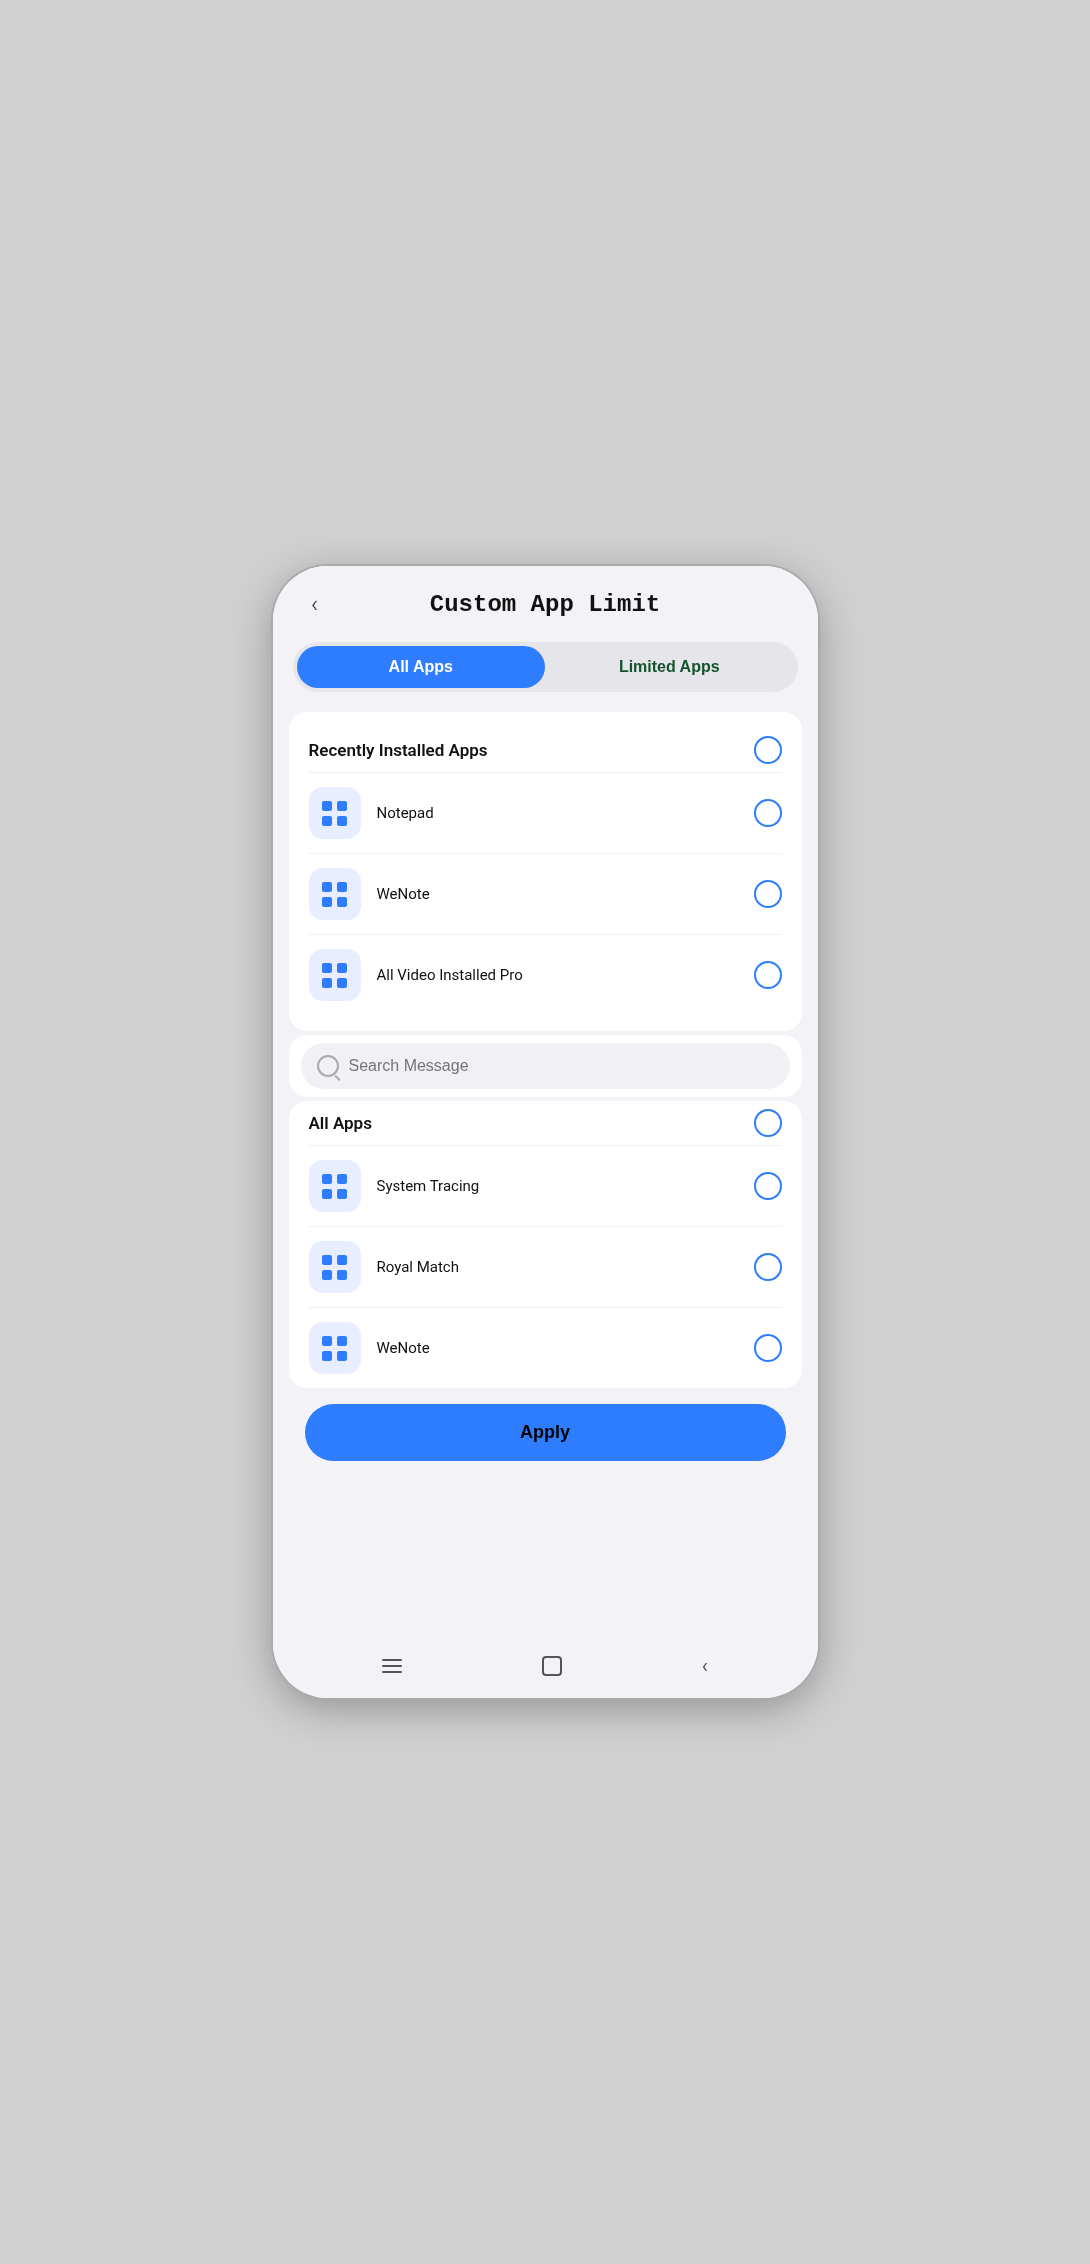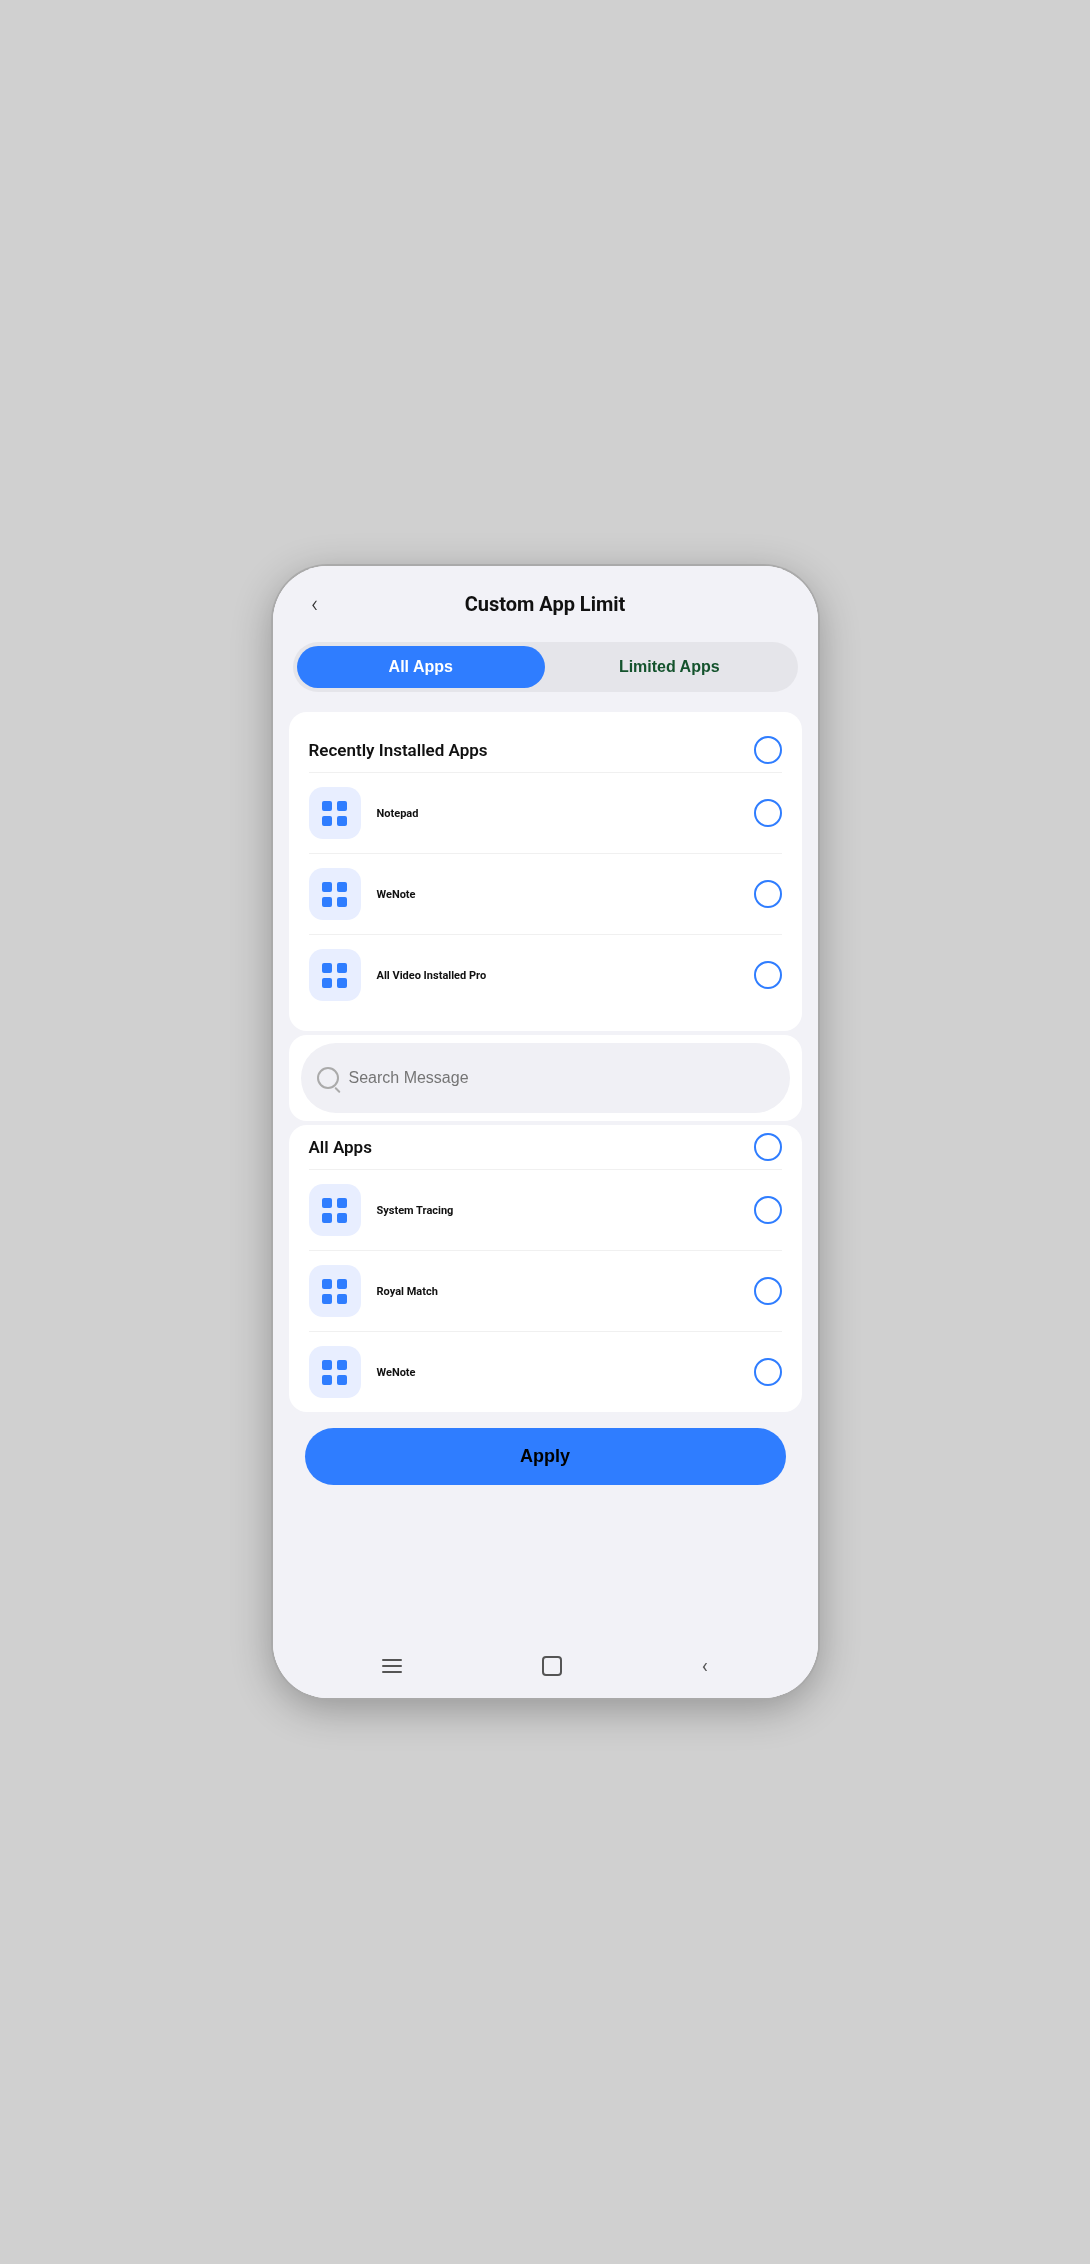--- a/index.html
+++ b/index.html
@@ -56,24 +56,25 @@
 
     .back-chevron {
       font-size: 24px;
       color: #333;
       font-weight: 300;
     }
 
     .header-title {
       flex: 1;
       text-align: center;
-      font-size: 20px;
+      font-size: 24px;
       font-weight: 700;
       color: #111;
       margin-right: 36px;
+      font-family: Liberation Mono, monospace;
     }
 
     
     .tab-switcher {
       display: flex;
       margin: 4px 20px 20px;
       background: #e5e5ea;
       border-radius: 50px;
       padding: 4px;
       gap: 0;
@@ -162,22 +163,22 @@
 
     .dot {
       width: 10px;
       height: 10px;
       border-radius: 2px;
       background: #2f7dff;
     }
 
     .app-name {
       flex: 1;
-      font-size: 11px;
-      font-weight: 700;
+      font-size: 15px;
+      font-weight: 400;
       color: #111;
     }
 
     
     .radio-btn {
       width: 28px;
       height: 28px;
       border-radius: 50%;
       border: 2px solid #2f7dff;
       background: transparent;
@@ -190,21 +191,21 @@
       background: #fff;
       border-radius: 18px;
       padding: 8px 12px;
     }
 
     .search-bar {
       display: flex;
       align-items: center;
       background: #f0f0f5;
       border-radius: 50px;
-      padding: 24px 16px;
+      padding: 12px 16px;
       gap: 10px;
     }
 
     .search-icon-circle {
       width: 22px;
       height: 22px;
       border-radius: 50%;
       border: 2px solid #aaa;
       display: flex;
       align-items: center;

